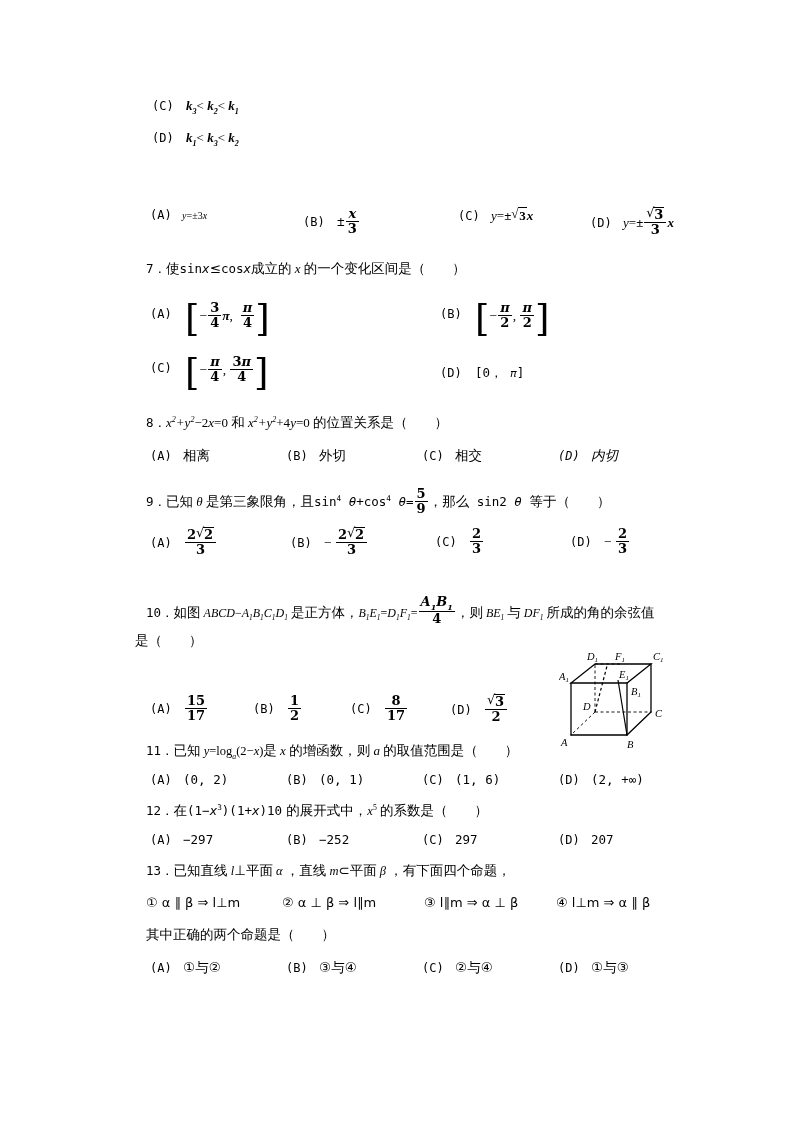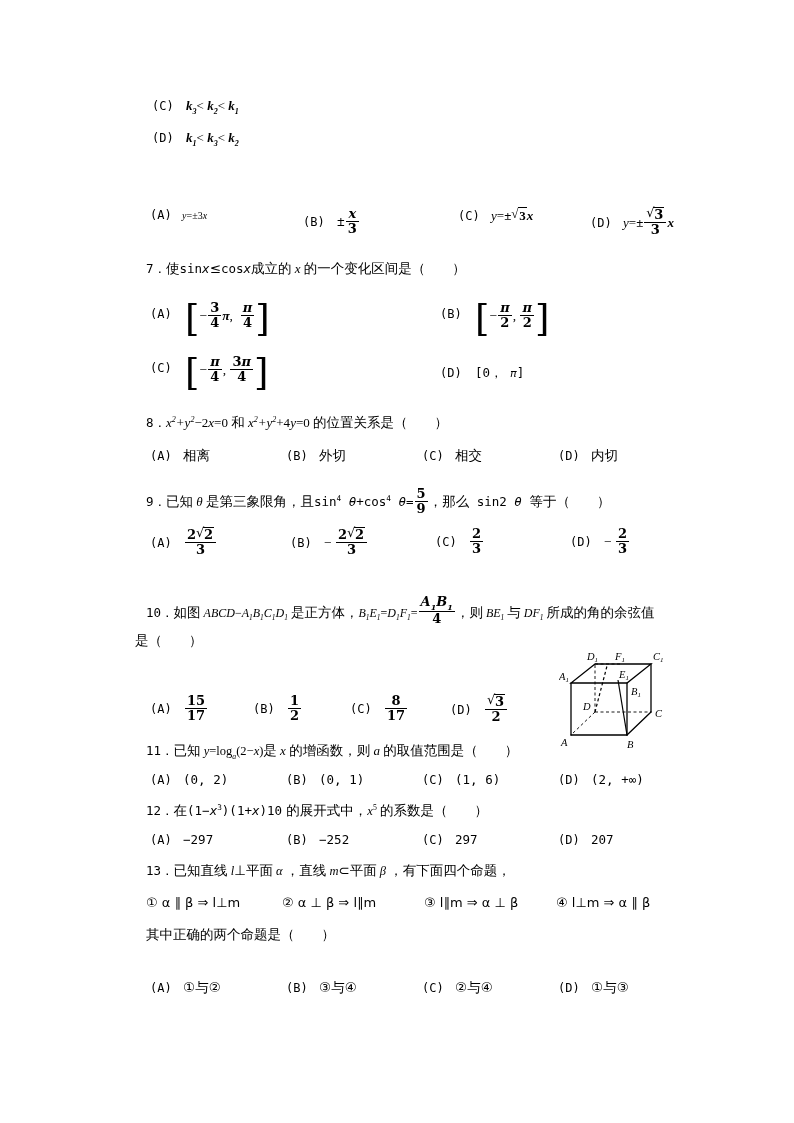--- a/index.html
+++ b/index.html
@@ -118,21 +118,21 @@
       <span class="cjk" style="margin-left:8px;">相离</span>
     </div>
     <div class="opt" style="left:136px;">
       <span class="optmark">(B)</span>
       <span class="cjk" style="margin-left:8px;">外切</span>
     </div>
     <div class="opt" style="left:272px;">
       <span class="optmark">(C)</span>
       <span class="cjk" style="margin-left:8px;">相交</span>
     </div>
-    <div class="opt" style="left:408px;">
+    <div class="opt" style="left:408px;font-style:italic;">
       <span class="optmark">(D)</span>
       <span class="cjk" style="margin-left:8px;">内切</span>
     </div>
   </div>
 
   <div class="line" style="left:146px;top:487px;">
     <span class="mono">9．</span><span class="cjk">已知</span><span class="ital" style="font-size:13px;">&nbsp;θ&nbsp;</span><span class="cjk">是第三象限角，且</span><span style="font-family:'DejaVu Sans Mono',monospace;font-size:12.5px;">sin<sup class="ex" style="font-style:normal;">4</sup>&nbsp;<i>θ</i>+cos<sup class="ex" style="font-style:normal;">4</sup>&nbsp;<i>θ</i>=</span><span class="frac"><span class="num">5</span><span class="den">9</span></span><span class="cjk">，那么</span><span style="font-family:'DejaVu Sans Mono',monospace;font-size:12.5px;">&nbsp;sin2&nbsp;<i>θ</i>&nbsp;</span><span class="cjk">等于（　　）</span>
   </div>
 
   <div class="optrow" style="top:523px;height:40px;">
@@ -281,21 +281,21 @@
     <span class="cjk" style="font-size:13px;">③ l∥m ⇒ α ⊥ β</span>
   </div>
   <div class="line" style="left:556px;top:896px;">
     <span class="cjk" style="font-size:13px;">④ l⊥m ⇒ α ∥ β</span>
   </div>
 
   <div class="line" style="left:146px;top:928px;">
     <span class="cjk">其中正确的两个命题是（　　）</span>
   </div>
 
-  <div class="optrow" style="top:959px;margin-top:20px;">
+  <div class="optrow" style="top:959px;">
     <div class="opt" style="left:0;">
       <span class="optmark">(A)</span>
       <span class="cjk" style="margin-left:8px;">①与②</span>
     </div>
     <div class="opt" style="left:136px;">
       <span class="optmark">(B)</span>
       <span class="cjk" style="margin-left:8px;">③与④</span>
     </div>
     <div class="opt" style="left:272px;">
       <span class="optmark">(C)</span>

